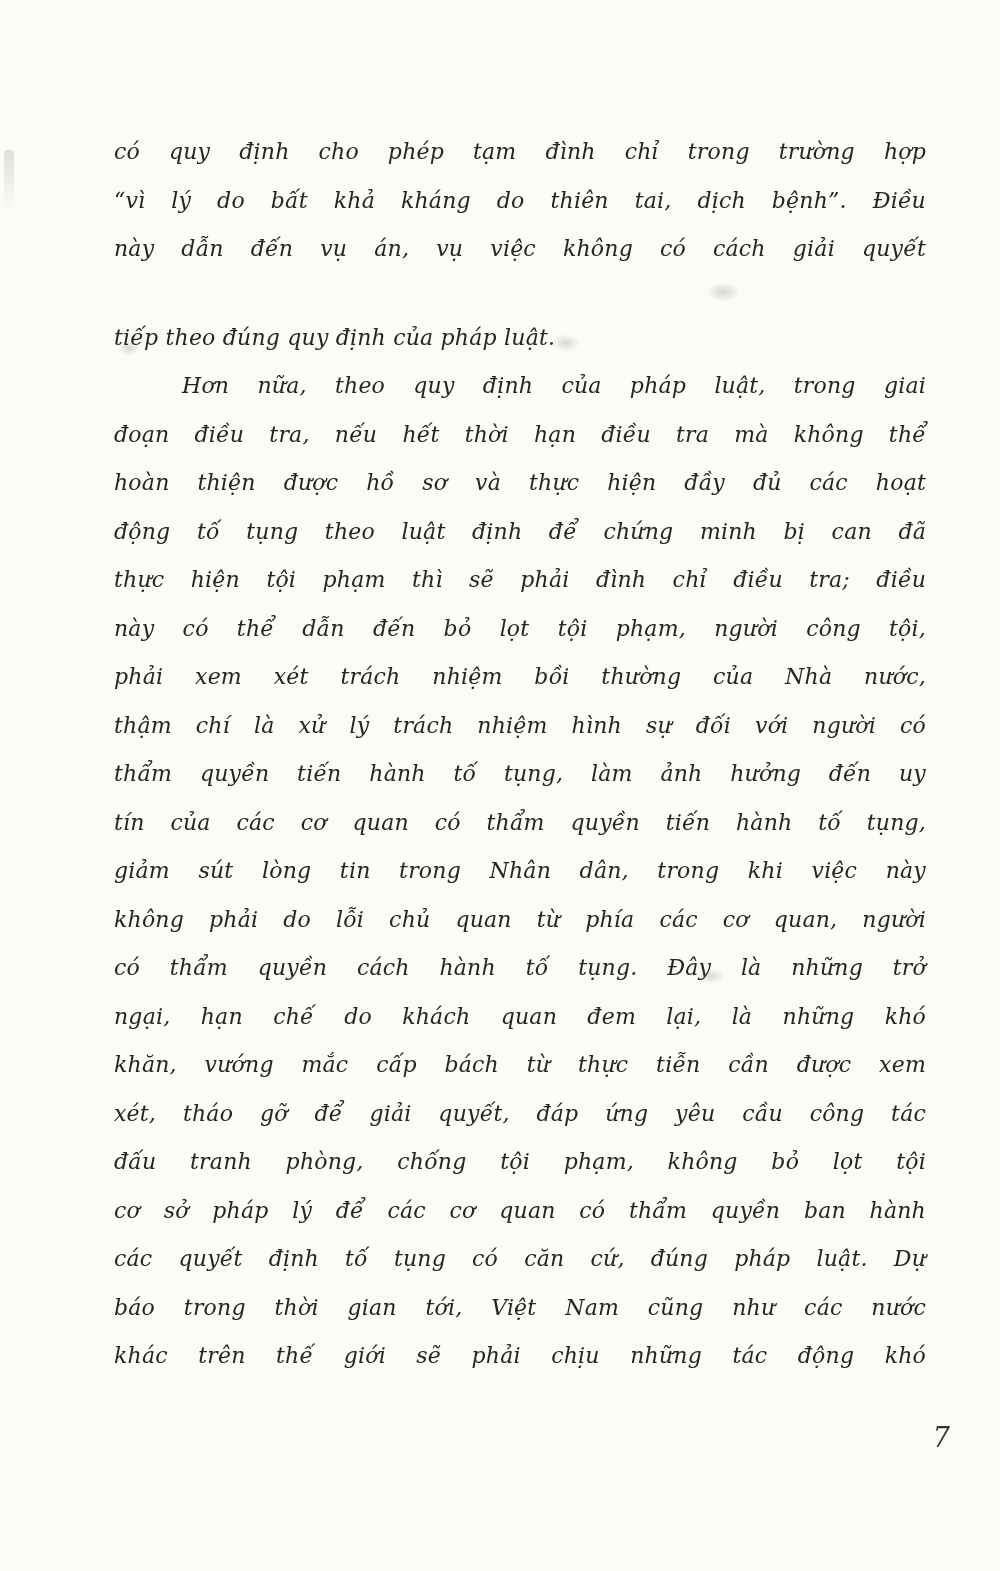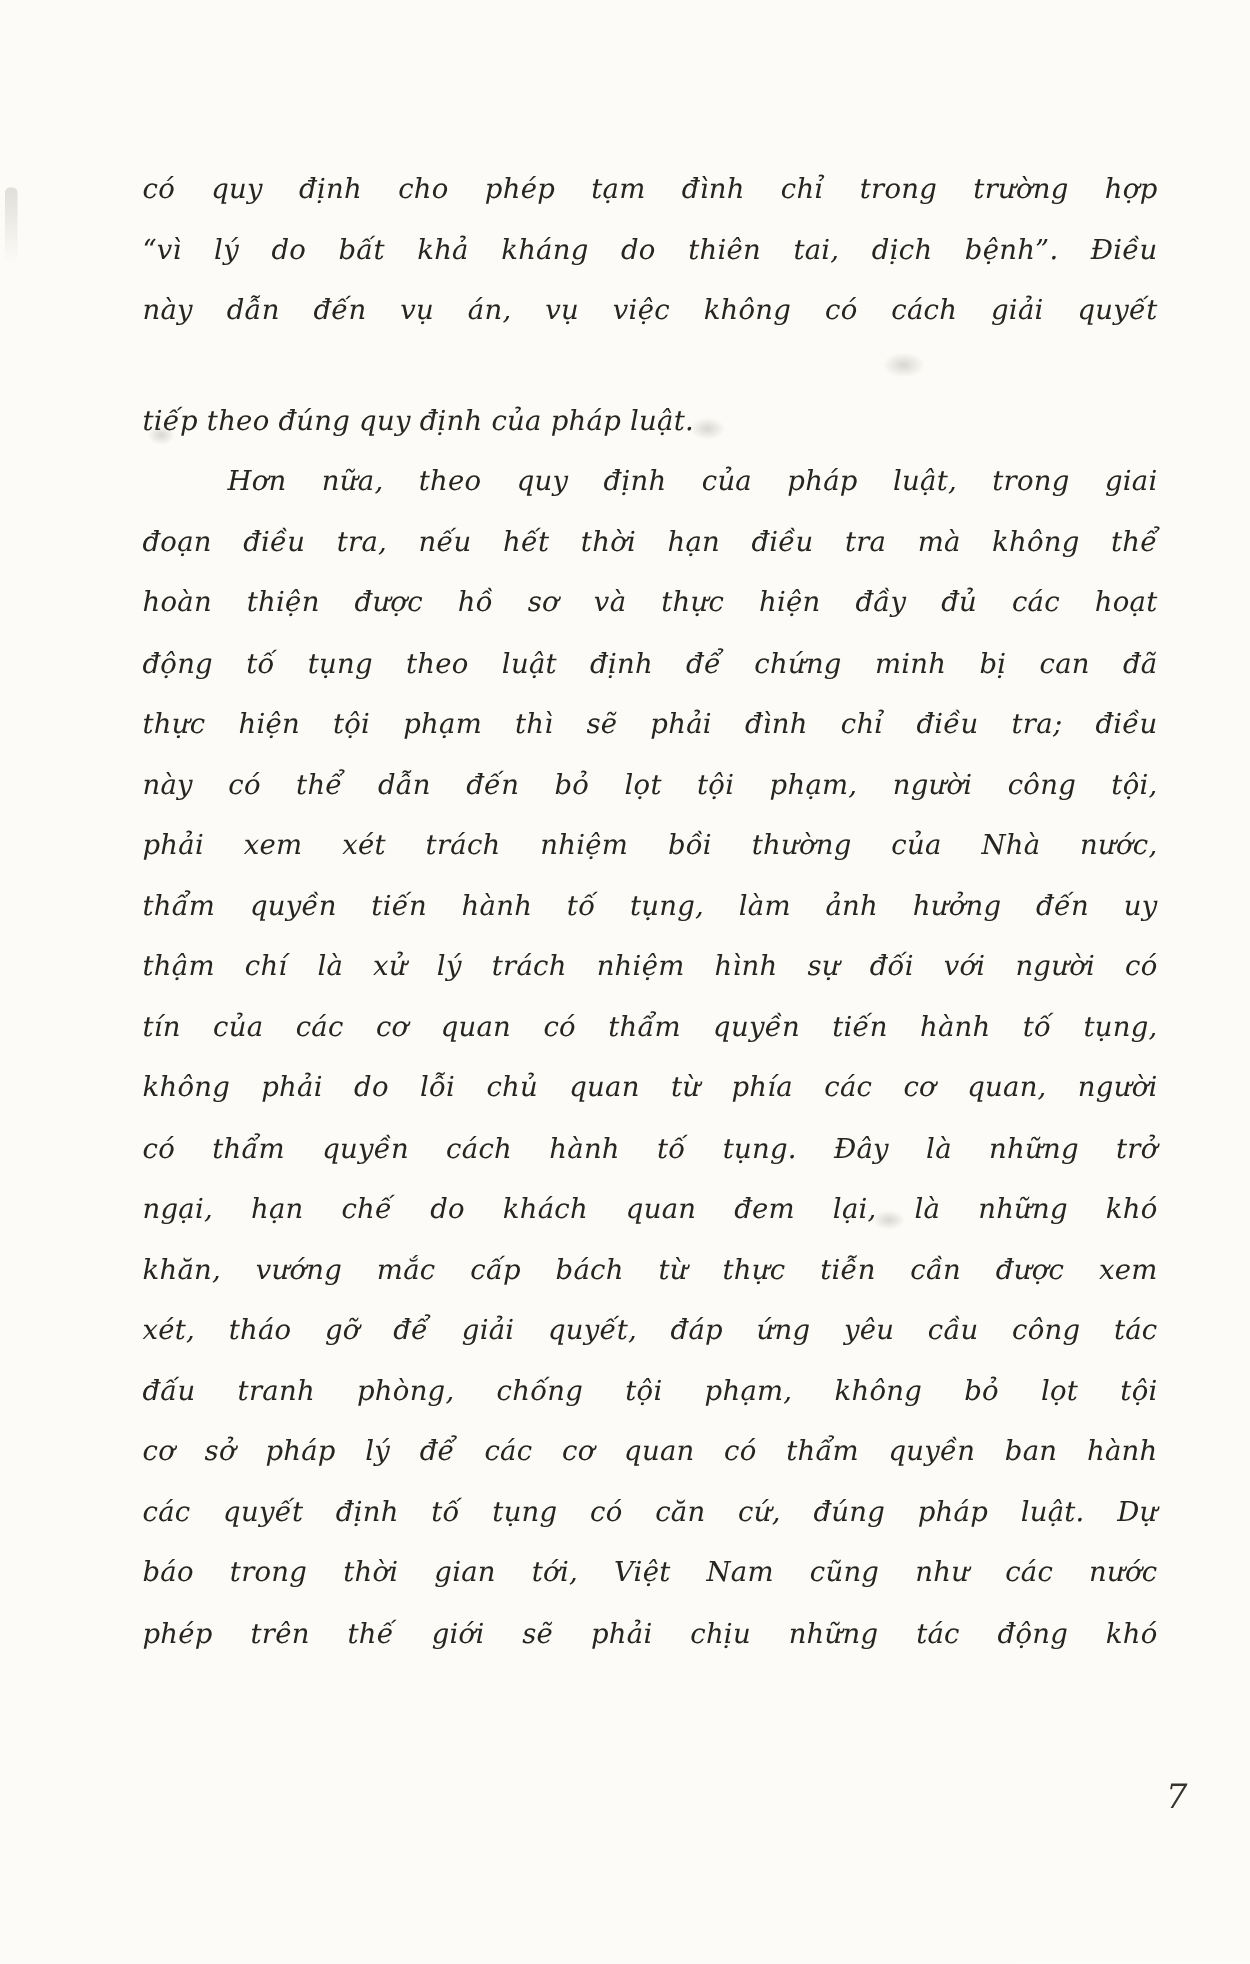--- a/index.html
+++ b/index.html
@@ -77,33 +77,34 @@
     </div>
 
     <div class="para">
       <div class="line indent">Hơn nữa, theo quy định của pháp luật, trong giai</div>
       <div class="line">đoạn điều tra, nếu hết thời hạn điều tra mà không thể</div>
       <div class="line">hoàn thiện được hồ sơ và thực hiện đầy đủ các hoạt</div>
       <div class="line">động tố tụng theo luật định để chứng minh bị can đã</div>
       <div class="line">thực hiện tội phạm thì sẽ phải đình chỉ điều tra; điều</div>
       <div class="line">này có thể dẫn đến bỏ lọt tội phạm, người công tội,</div>
       <div class="line">phải xem xét trách nhiệm bồi thường của Nhà nước,</div>
+      <div class="line">thậm chí là xử lý trách nhiệm hình sự đối với người có</div>
       <div class="line">thẩm quyền tiến hành tố tụng, làm ảnh hưởng đến uy</div>
-      <div class="line">thậm chí là xử lý trách nhiệm hình sự đối với người có</div>
       <div class="line">tín của các cơ quan có thẩm quyền tiến hành tố tụng,</div>
+      <div class="line">giảm sút lòng tin trong Nhân dân, trong khi việc này</div>
       <div class="line">không phải do lỗi chủ quan từ phía các cơ quan, người</div>
       <div class="line">có thẩm quyền cách hành tố tụng. Đây là những trở</div>
       <div class="line">ngại, hạn chế do khách quan đem lại, là những khó</div>
       <div class="line">khăn, vướng mắc cấp bách từ thực tiễn cần được xem</div>
       <div class="line">xét, tháo gỡ để giải quyết, đáp ứng yêu cầu công tác</div>
       <div class="line">đấu tranh phòng, chống tội phạm, không bỏ lọt tội</div>
       <div class="line">cơ sở pháp lý để các cơ quan có thẩm quyền ban hành</div>
       <div class="line">các quyết định tố tụng có căn cứ, đúng pháp luật. Dự</div>
       <div class="line">báo trong thời gian tới, Việt Nam cũng như các nước</div>
-      <div class="line">phép trên thế giới sẽ phải chịu những tác động khó</div>
+      <div class="line">khác trên thế giới sẽ phải chịu những tác động khó</div>
     </div>
 
   </div>
 
   <div class="page-number">7</div>
 
   <div class="smudge s1"></div>
   <div class="smudge s2"></div>
   <div class="smudge s3"></div>
   <div class="smudge s4"></div>

